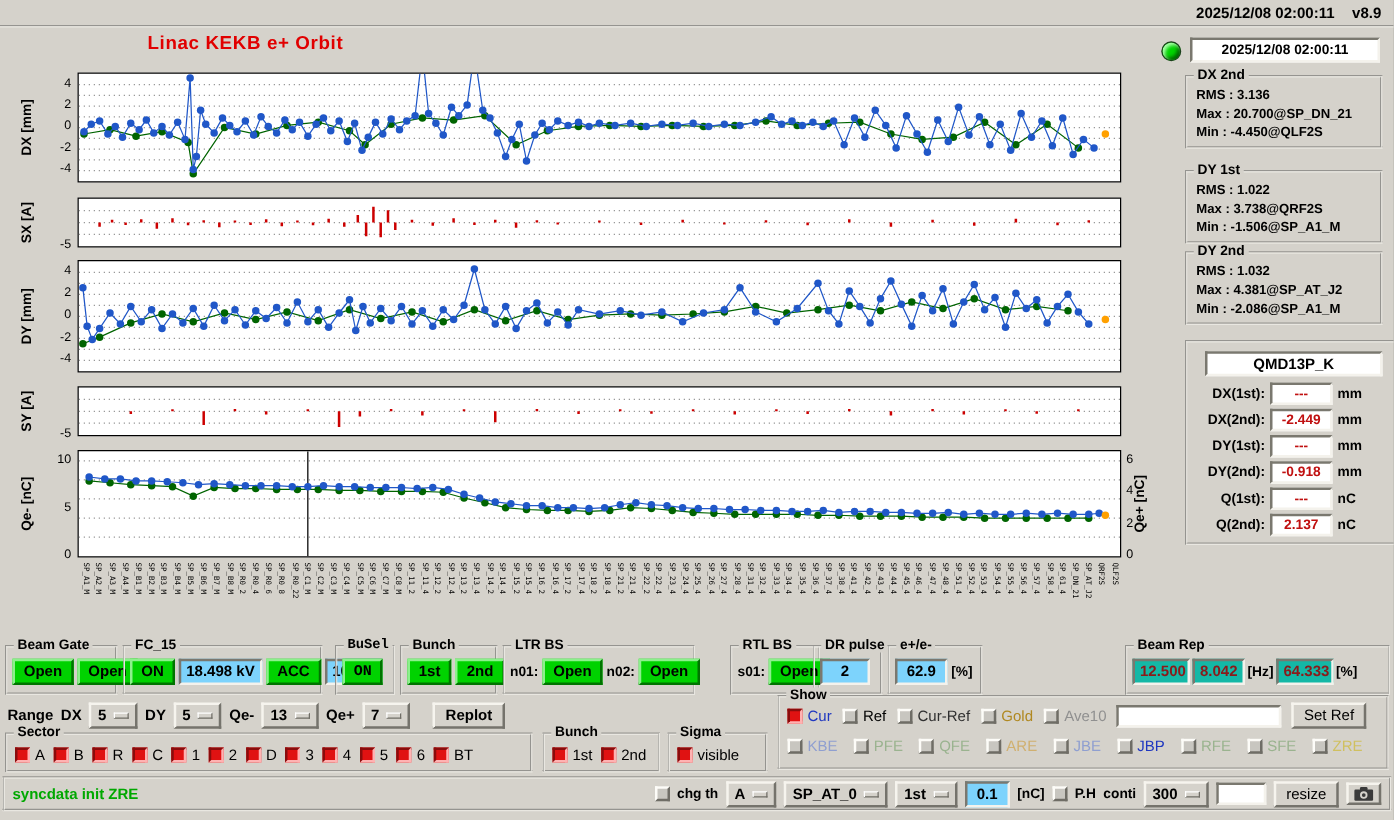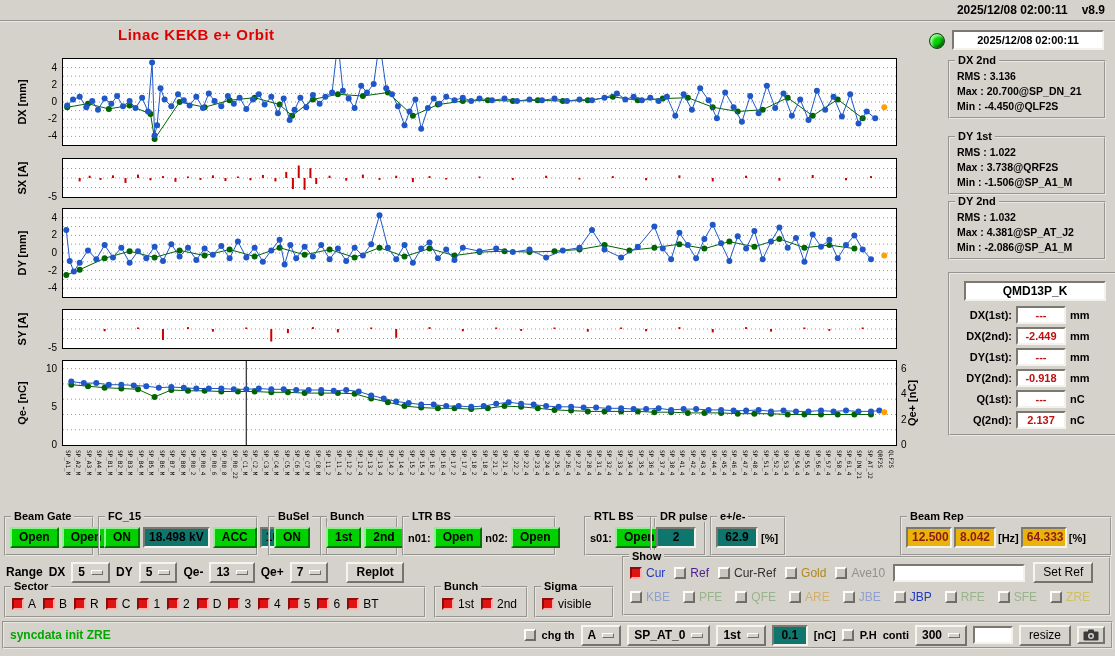--- a/index.html
+++ b/index.html
@@ -66,23 +66,23 @@
   .grp { position:absolute; border:2px groove #e9e7e1; height:40px; }
   .grp-title { position:absolute; top:-8px; left:5px; background:#d5d2cb;
     font-size:11px; font-weight:bold; padding:0 3px; white-space:nowrap; }
   .grp-row { display:flex; align-items:center; gap:3px; height:100%; padding:5px 4px 2px 4px; }
   .btn-green { background:#00d200; color:#000; font-size:12px; font-weight:bold;
     border:2px solid; border-color:#8cf08c #007400 #007400 #8cf08c;
     padding:1px 7px; line-height:15px; white-space:nowrap; cursor:default; font-family:inherit; }
   .btn { background:#d5d2cb; color:#000; font-size:12px;
     border:2px solid; border-color:#f6f4ee #75736c #75736c #f6f4ee;
     padding:1px 8px; line-height:15px; white-space:nowrap; cursor:default; font-family:inherit; }
-  .val { background:#0f766e; border:2px solid; border-color:#7a786f #f4f2ec #f4f2ec #7a786f;
+  .val { background:#7dd3fc; border:2px solid; border-color:#7a786f #f4f2ec #f4f2ec #7a786f;
     font-size:12px; font-weight:bold; padding:1px 4px; line-height:15px; text-align:center; white-space:nowrap; }
-  .val-pink { background:#eab308; color:#8b1a1a; }
+  .val-pink { background:#14b8a6; color:#8b1a1a; }
   .lab { font-size:11px; font-weight:bold; white-space:nowrap; }
   .dd { display:inline-flex; align-items:center; gap:6px; background:#d5d2cb;
     border:2px solid; border-color:#f6f4ee #75736c #75736c #f6f4ee; padding:1px 5px; line-height:15px; }
   .dd-text { font-size:12px; font-weight:bold; }
   .dd-mark { width:12px; height:5px; background:#d5d2cb;
     border:1px solid; border-color:#fff #6f6d66 #6f6d66 #fff; }
   .cb { display:inline-block; width:12px; height:12px; background:#c8c6c0;
     border:2px solid; border-color:#fdfcf8 #6f6d66 #6f6d66 #fdfcf8; flex:none; }
   .cb.on { background:#e01212; border-color:#8a0c0c #ffb2b2 #ffb2b2 #8a0c0c; }
   .cbwrap { display:inline-flex; align-items:center; gap:4px; }
@@ -836,21 +836,21 @@
   <div class="grp" style="left:98px;top:516px;width:160px;">
     <div class="grp-title">FC_15</div>
     <div class="grp-row">
       <button class="btn-green">ON</button>
       <span class="val">18.498 kV</span>
       <button class="btn-green">ACC</button>
       <span class="val">100 %</span>
     </div>
   </div>
 
-  <div class="grp" style="left:268px;top:516px;width:60px;">
+  <div class="grp" style="left:268px;top:516px;width:48px;font-family:Liberation Mono, monospace;">
     <div class="grp-title">BuSel</div>
     <div class="grp-row">
       <button class="btn-green">ON</button>
     </div>
   </div>
 
   <div class="grp" style="left:320px;top:516px;width:78px;">
     <div class="grp-title">Bunch</div>
     <div class="grp-row">
       <button class="btn-green">1st</button>
@@ -932,21 +932,21 @@
   <div class="show-grp">
     <div class="grp-title">Show</div>
     <div class="show-row">
       <span class="show-items" id="show-row1">
           <span class="cbwrap">
             <span class="cb on"></span>
             <span class="cblab" style="color: rgb(32, 56, 192);">Cur</span>
           </span>
           <span class="cbwrap">
             <span class="cb"></span>
-            <span class="cblab" style="color: #4c1d95;">Ref</span>
+            <span class="cblab" style="color: #000000;">Ref</span>
           </span>
           <span class="cbwrap">
             <span class="cb"></span>
             <span class="cblab" style="color: rgb(48, 48, 48);">Cur-Ref</span>
           </span>
           <span class="cbwrap">
             <span class="cb"></span>
             <span class="cblab" style="color: rgb(176, 136, 32);">Gold</span>
           </span>
           <span class="cbwrap">

